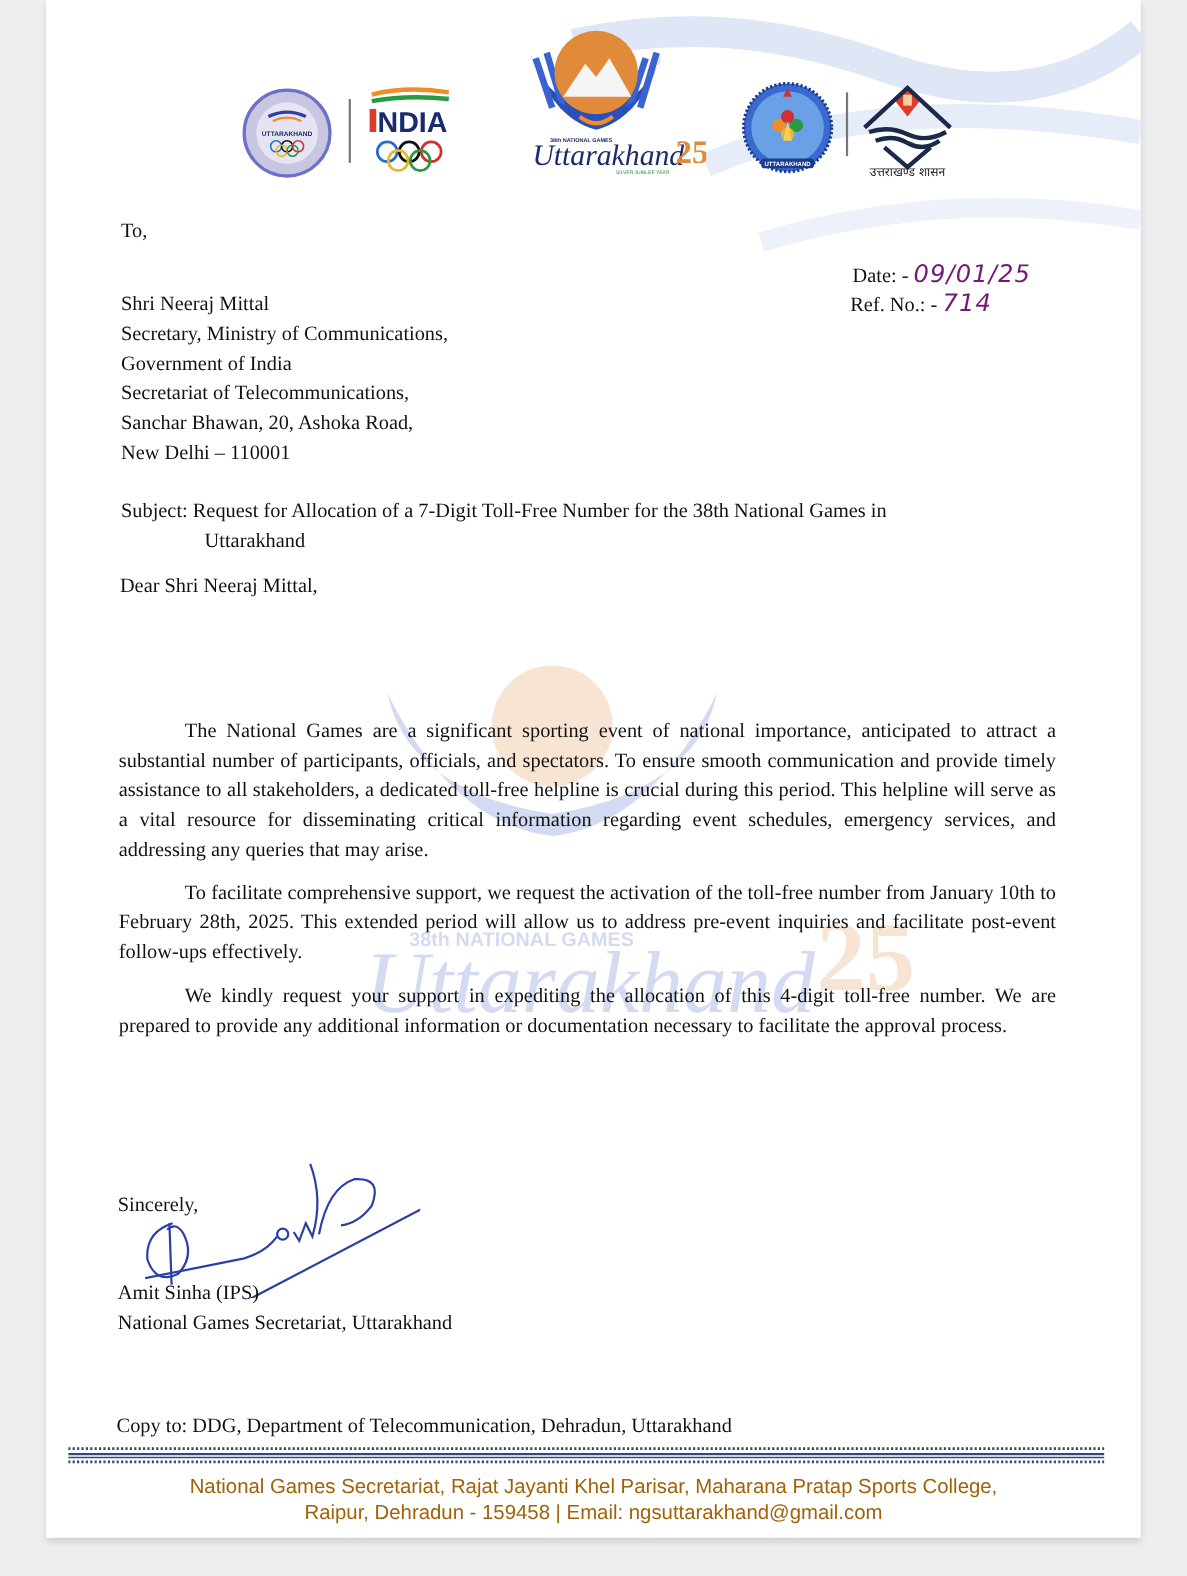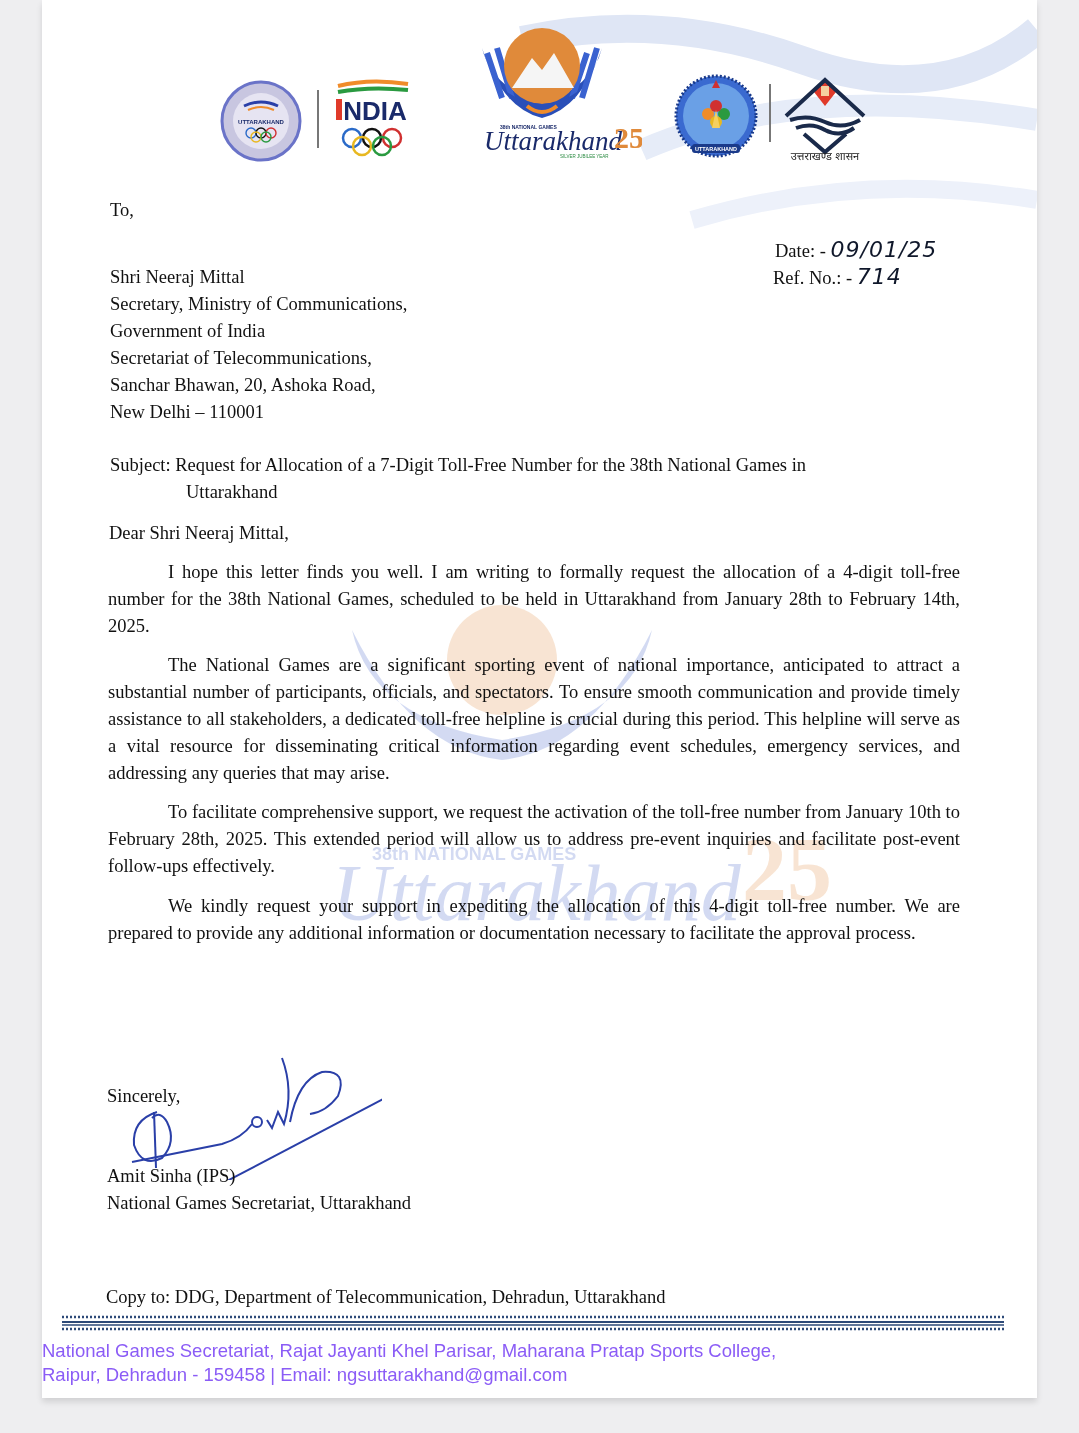--- a/index.html
+++ b/index.html
@@ -11,24 +11,24 @@
     position:absolute; left:42px; top:0; width:995px; height:1398px; background:#fff;
     box-shadow:0 4px 6px rgba(0,0,0,0.12);
   }
   .bgwave { position:absolute; left:0; top:0; width:995px; height:260px; pointer-events:none; }
   .logos { position:absolute; top:0; left:0; width:995px; height:180px; }
   .abs { position:absolute; }
   .bold { font-weight:normal; }
   .txt { font-size:18.5px; line-height:27px; }
   .para { position:absolute; left:66px; width:852px; text-align:justify; font-size:18.5px; line-height:27px; }
   .indent { text-indent:60px; }
-  .hand { color:#0f172a; font-family:"DejaVu Sans", sans-serif; font-style:italic; font-size:22px; letter-spacing:1px; }
+  .hand { color:#701a75; font-family:"DejaVu Sans", sans-serif; font-style:italic; font-size:22px; letter-spacing:1px; }
   .watermark { position:absolute; left:290px; top:600px; width:520px; height:330px; opacity:0.22; pointer-events:none; }
   .divider { position:absolute; left:20px; width:942px; top:1315px; height:16px; }
-  .footer { position:absolute; left:0; width:995px; text-align:left; font-family:"Liberation Sans", sans-serif; font-size:18.5px; line-height:24px; color:#8b5cf6; }
+  .footer { position:absolute; left:0; width:995px; text-align:center; font-family:"Liberation Sans", sans-serif; font-size:18.5px; line-height:24px; color:#a16207; }
 </style>
 </head>
 <body>
 
 <div class="page">
 
   <svg class="bgwave" viewBox="0 0 995 260">
     <path d="M480 40 Q620 10 760 60 T995 30" stroke="#dfe6f5" stroke-width="28" fill="none"></path>
     <path d="M600 150 Q760 80 995 120" stroke="#e6ecf8" stroke-width="22" fill="none"></path>
     <path d="M650 220 Q820 170 995 200" stroke="#edf1fa" stroke-width="18" fill="none"></path>
@@ -129,21 +129,20 @@
     <div>New Delhi – 110001</div>
   </div>
 
   <div class="abs txt bold" style="left:68px;top:452px;width:860px">
     <div><span>Subject:</span> <span>Request for Allocation of a 7-Digit Toll-Free Number for the 38th National Games in</span></div>
     <div style="padding-left:76px">Uttarakhand</div>
   </div>
 
   <div class="abs txt" style="left:67px;top:520px">Dear Shri Neeraj Mittal,</div>
 
-  <div class="para indent" style="top:559px">I hope this letter finds you well. I am writing to formally request the allocation of a 4-digit toll-free number for the 38th National Games, scheduled to be held in Uttarakhand from January 28th to February 14th, 2025.</div>
   <div class="para indent" style="top:652px">The National Games are a significant sporting event of national importance, anticipated to attract a substantial number of participants, officials, and spectators. To ensure smooth communication and provide timely assistance to all stakeholders, a dedicated toll-free helpline is crucial during this period. This helpline will serve as a vital resource for disseminating critical information regarding event schedules, emergency services, and addressing any queries that may arise.</div>
   <div class="para indent" style="top:799px">To facilitate comprehensive support, we request the activation of the toll-free number from January 10th to February 28th, 2025. This extended period will allow us to address pre-event inquiries and facilitate post-event follow-ups effectively.</div>
   <div class="para indent" style="top:893px">We kindly request your support in expediting the allocation of this 4-digit toll-free number. We are prepared to provide any additional information or documentation necessary to facilitate the approval process.</div>
 
   <div class="abs txt bold" style="left:65px;top:1083px">Sincerely,</div>
 
   <svg class="abs" style="left:80px;top:1050px" width="260" height="130" viewBox="0 0 260 130">
     <path d="M35 62 Q10 70 12 95 Q20 118 40 108 Q55 92 45 72 Q38 60 30 68" stroke="#2a3fa8" stroke-width="2" fill="none"></path>
     <path d="M32 62 L34 118" stroke="#2a3fa8" stroke-width="2" fill="none"></path>
     <path d="M10 112 Q60 102 100 94 Q120 88 130 74" stroke="#2a3fa8" stroke-width="2" fill="none"></path>

